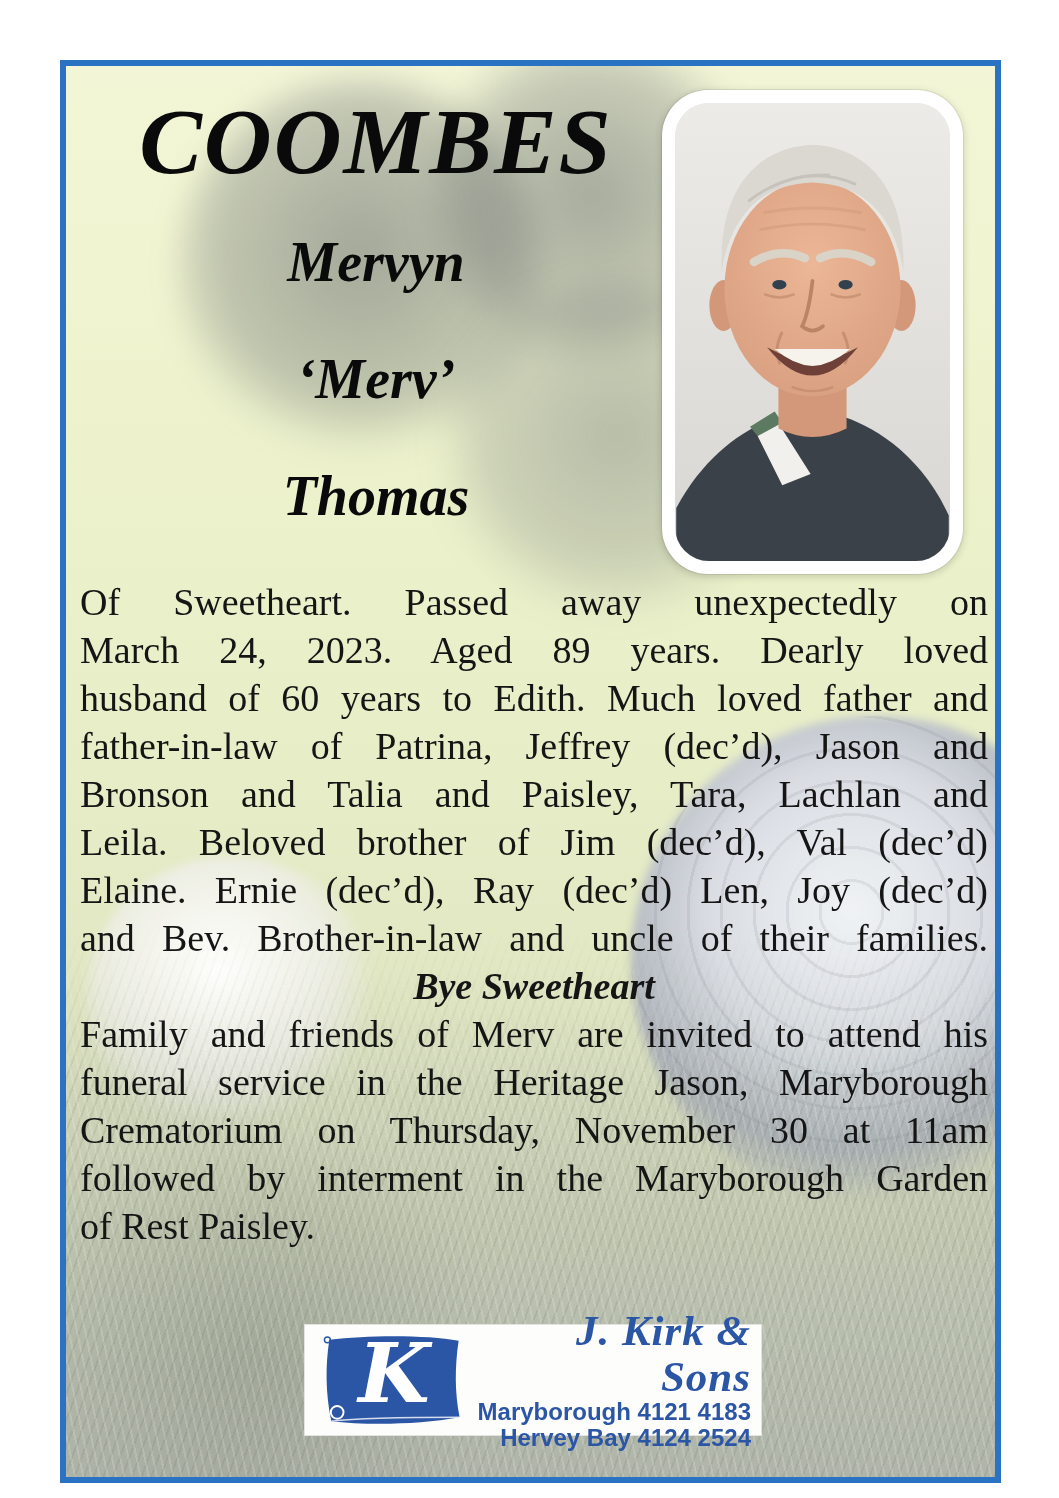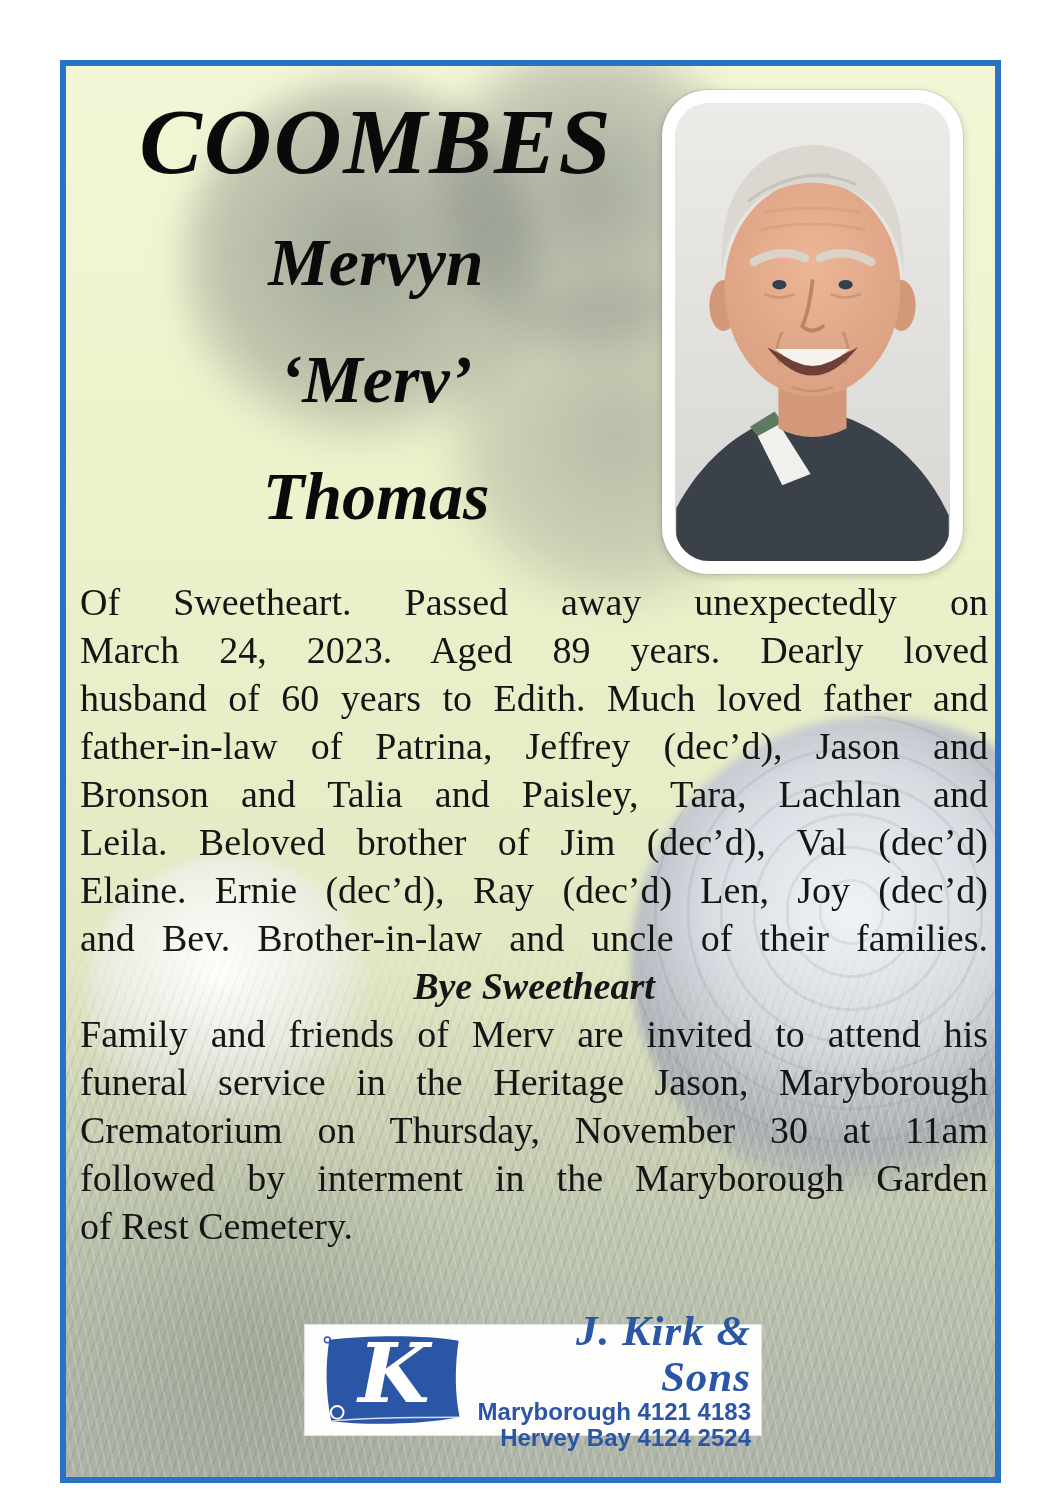--- a/index.html
+++ b/index.html
@@ -49,21 +49,21 @@
             mask-image:linear-gradient(180deg, transparent 0, #000 170px); }
 
   .content { position:absolute; inset:0; z-index:1; }
 
   
   .title-block { position:absolute; left:20px; top:28px; width:580px;
                  text-align:center; color:#0a0a0a; }
   .surname { font-style:italic; font-weight:700; font-size:94px; line-height:1.02;
              letter-spacing:2px; }
   .given-lines { margin-top:14px; }
-  .given { font-style:italic; font-weight:700; font-size:68px; line-height:117px; }
+  .given { font-style:italic; font-weight:700; font-size:56px; line-height:117px; }
 
   
   .photo-frame { position:absolute; left:596px; top:24px; width:301px; height:484px;
                  background:#ffffff; border-radius:46px; padding:13px;
                  box-shadow:0 0 0 1px rgba(0,0,0,.07), 0 2px 8px rgba(0,0,0,.18); }
   .photo { width:100%; height:100%; border-radius:34px; overflow:hidden; background:#e6e4e1; }
   .photo svg { display:block; width:100%; height:100%; }
 
   
   .body-block { position:absolute; left:14px; top:512px; width:908px;
@@ -172,21 +172,21 @@
       <div class="line">father-in-law of Patrina, Jeffrey (dec’d), Jason and</div>
       <div class="line">Bronson and Talia and Paisley, Tara, Lachlan and</div>
       <div class="line">Leila. Beloved brother of Jim (dec’d), Val (dec’d)</div>
       <div class="line">Elaine. Ernie (dec’d), Ray (dec’d) Len, Joy (dec’d)</div>
       <div class="line">and Bev. Brother-in-law and uncle of their families.</div>
       <div class="line farewell">Bye Sweetheart</div>
       <div class="line">Family and friends of Merv are invited to attend his</div>
       <div class="line">funeral service in the Heritage Jason, Maryborough</div>
       <div class="line">Crematorium on Thursday, November 30 at 11am</div>
       <div class="line">followed by interment in the Maryborough Garden</div>
-      <div class="line left">of Rest Cemetery.</div>
+      <div class="line left">of Rest Paisley.</div>
     </div>
 
     <div class="logo">
       <svg class="emblem" viewBox="0 0 150 98">
         <path d="M10 8 C50 3 110 3 142 9 C138 36 138 62 143 87 C100 95 46 95 12 91 C6 62 6 34 10 8 Z" fill="var(--logo-blue,#2b55a5)"></path>
         <path d="M12 91 C46 87 100 87 143 87" stroke="#ffffff" stroke-width="1.5" fill="none" opacity="0.8"></path>
         <circle cx="18" cy="82" r="6.5" fill="none" stroke="#ffffff" stroke-width="2"></circle>
         <circle cx="8" cy="8" r="3" fill="none" stroke="var(--logo-blue,#2b55a5)" stroke-width="1.5"></circle>
         <text x="76" y="71" font-size="84" font-family="DejaVu Serif, serif" font-style="italic" font-weight="700" fill="#ffffff" text-anchor="middle">K</text>
       </svg>

